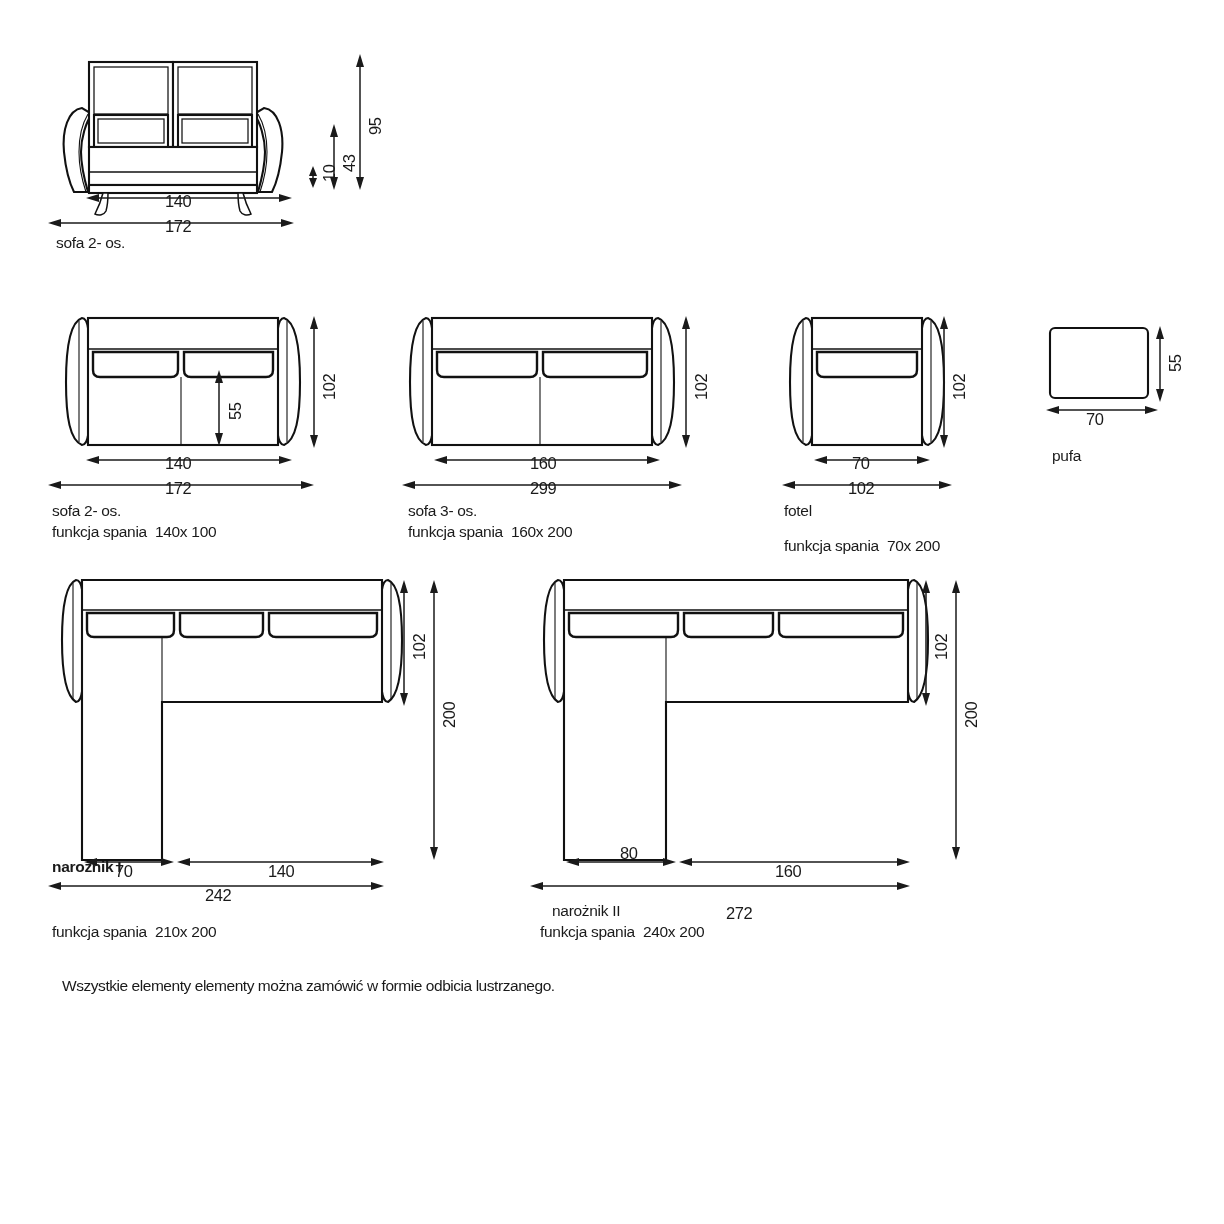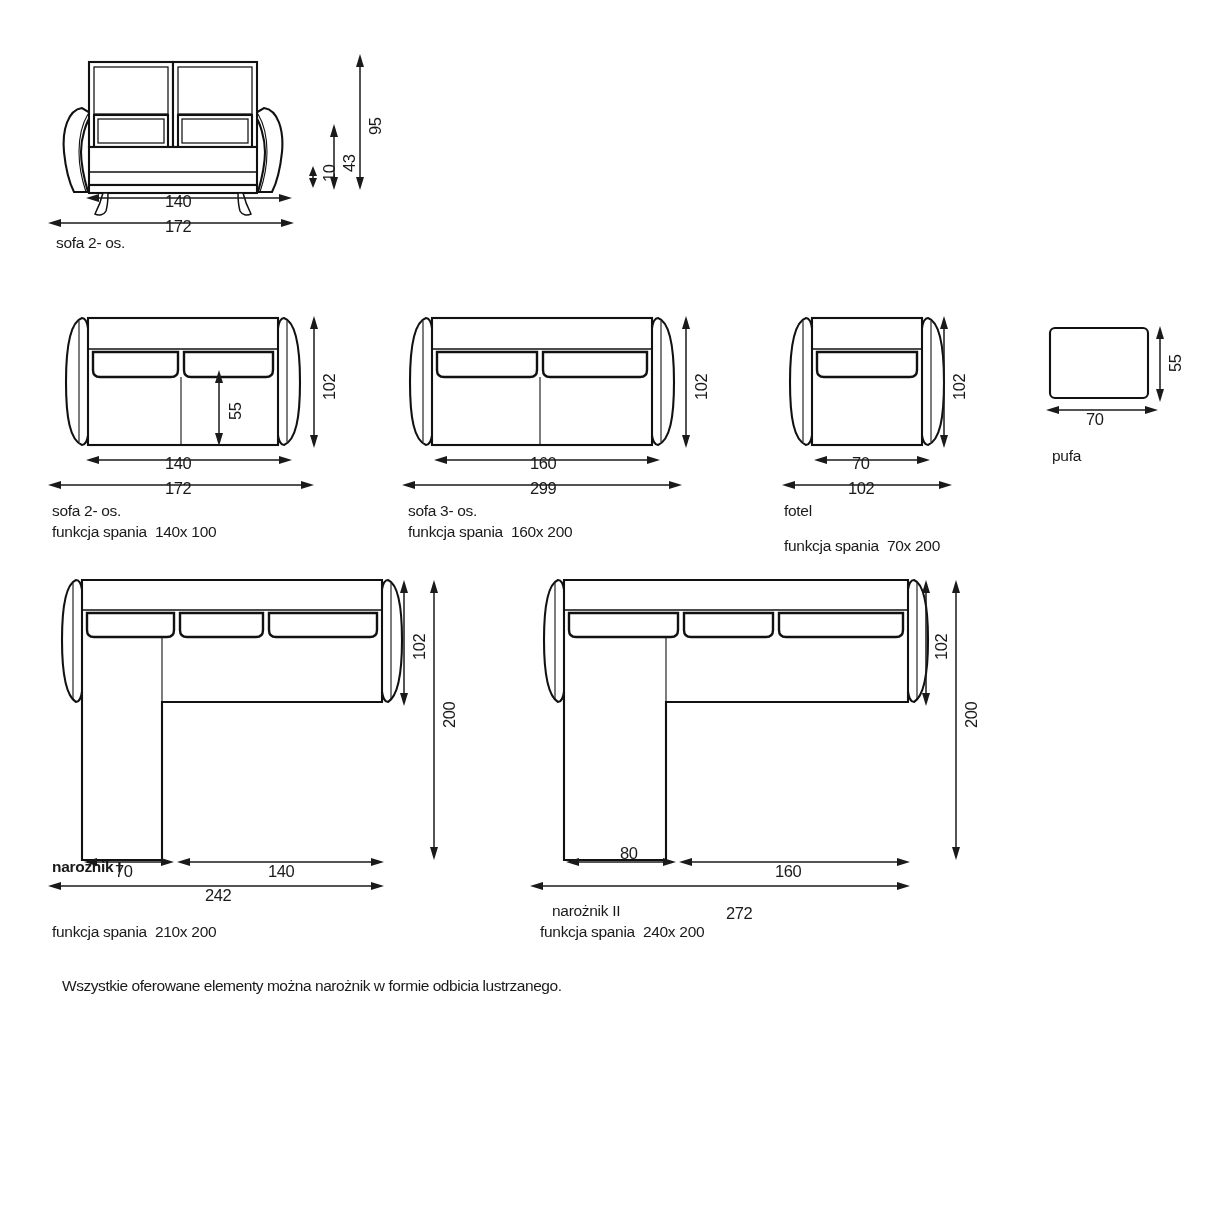--- a/index.html
+++ b/index.html
@@ -384,15 +384,15 @@
       <polygon class="dimarrow" points="384,34 371,30 371,38"></polygon>
     </svg>
   </div>
   <div class="dimtext" style="left:620px;top:844px;">80</div>
   <div class="dimtext" style="left:775px;top:862px;">160</div>
   <div class="dimtext" style="left:726px;top:886px;margin-top:18px;">272</div>
 
   <div class="label" style="left:552px;top:900px;">narożnik II</div>
   <div class="label" style="left:540px;top:921px;">funkcja spania  240x 200</div>
 
-  <div class="footnote" style="left:62px;top:977px;">Wszystkie oferowane elementy można narożnik w formie odbicia lustrzanego.</div>
+  <div class="footnote" style="left:62px;top:977px;">Wszystkie elementy elementy można zamówić w formie odbicia lustrzanego.</div>
 
 </div>
 
 </body></html>

